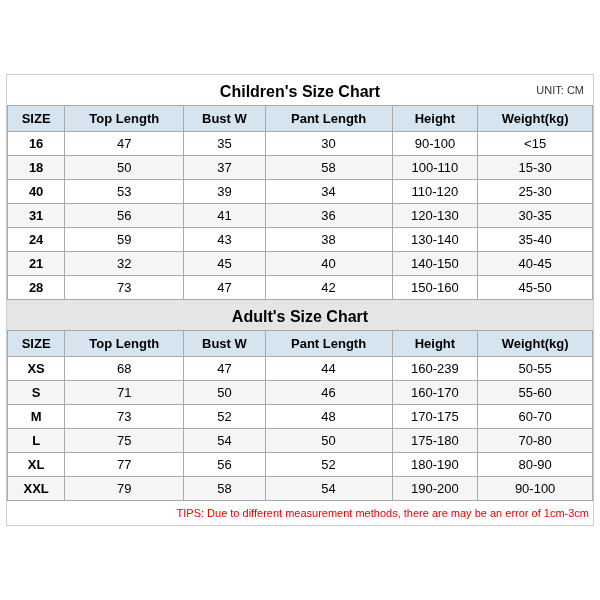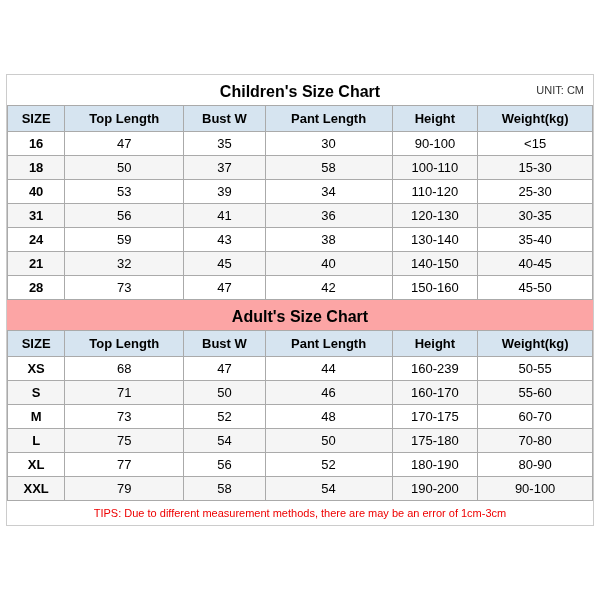--- a/index.html
+++ b/index.html
@@ -55,28 +55,28 @@
     tr:nth-child(even) td {
       background: #f5f5f5;
     }
     tr:nth-child(odd) td {
       background: #fff;
     }
     td:first-child {
       font-weight: bold;
     }
     .tips {
-      text-align: center;
+      text-align: right;
       font-size: 11px;
       color: #e00;
       padding: 6px 4px;
       background: #fff;
     }
     .adult-header {
-      background: #fca5a5;
+      background: #e5e5e5;
     }
   </style>
 </head>
 <body>
 
 <div class="container">
 
   <div class="section-title">
     <span>Children's Size Chart</span>
     <span class="unit-label">UNIT: CM</span>

